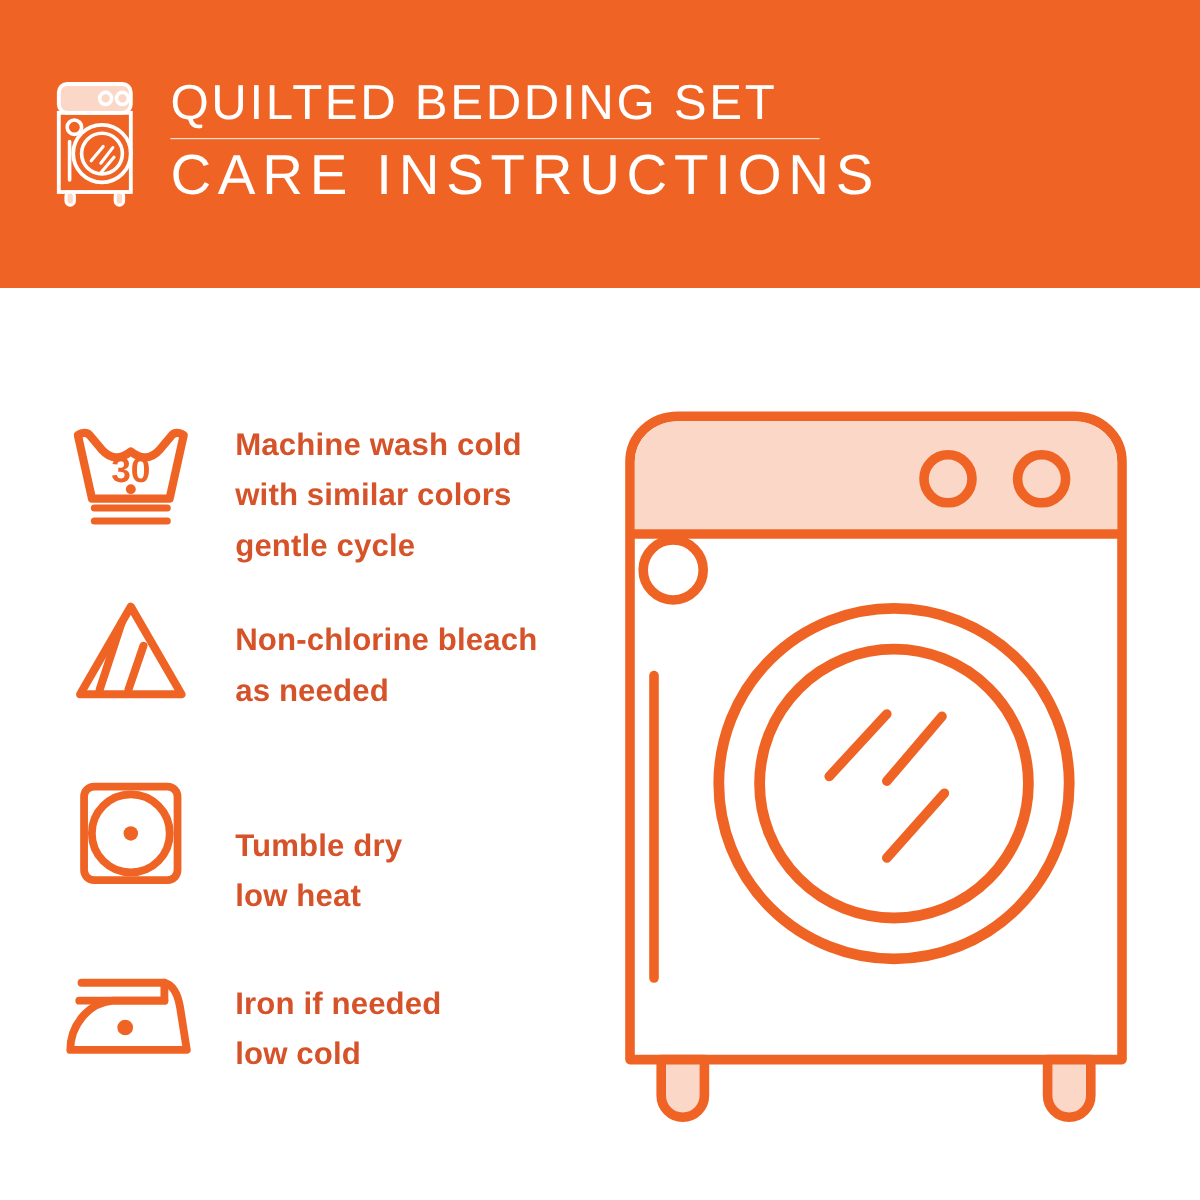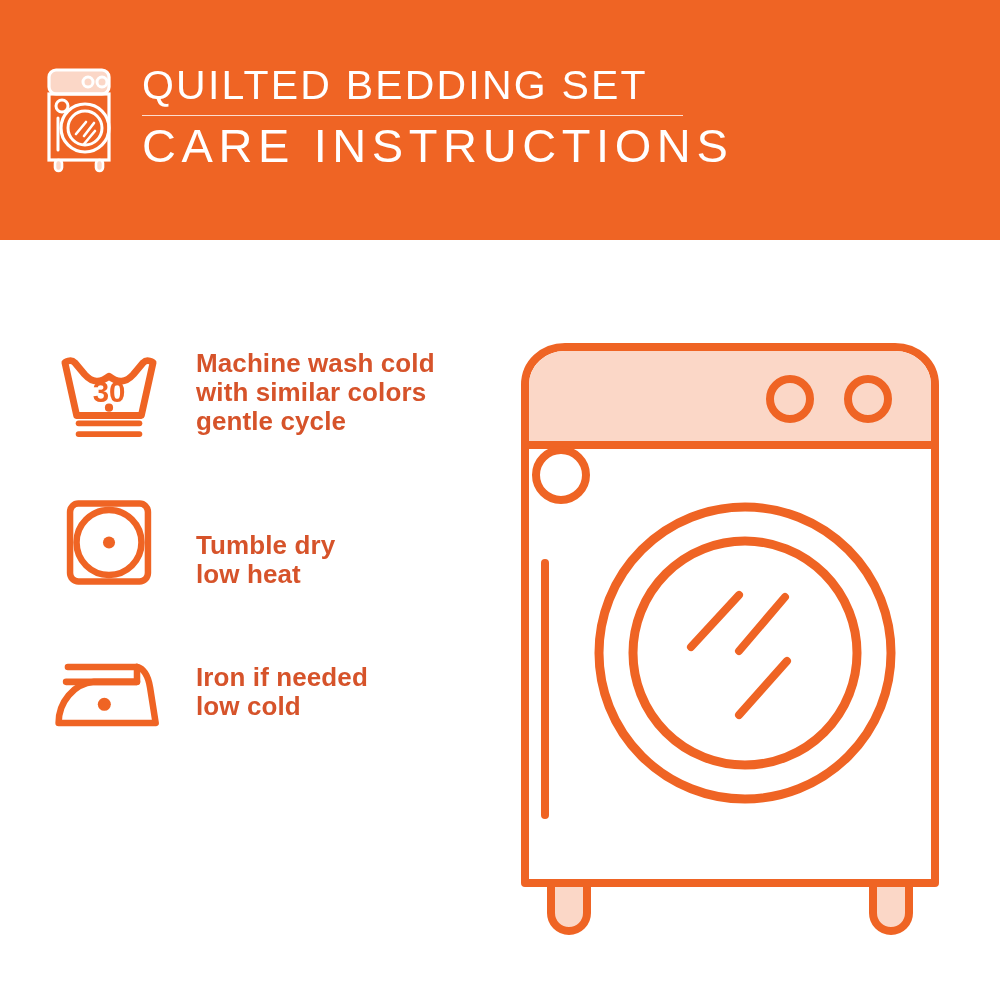--- a/index.html
+++ b/index.html
@@ -89,21 +89,21 @@
     width:122px;height:110px;
     flex:none;
     display:flex;
     align-items:center;
     justify-content:center;
   }
   .care-text{
     margin-left:26px;
     color:#D6532A;
     font-size:26px;
-    line-height:29px;
+    line-height:42px;
     font-weight:600;
     letter-spacing:0.1px;
     font-family:"Liberation Sans", sans-serif;
     white-space:pre-line;
   }
   .care-row-1 .care-text{margin-top:14px;}
   .care-row-2 .care-text{margin-top:25px;}
   .care-row-3 .care-text{margin-top:44px;}
   .care-row-4 .care-text{margin-top:24px;}
 
@@ -159,20 +159,31 @@
             <rect x="21" y="92" width="68" height="6" rx="3" fill="#EF6424"></rect>
             <text x="55" y="62" text-anchor="middle" font-family="Liberation Sans, sans-serif" font-size="30" font-weight="700" fill="#EF6424">30</text>
             <circle cx="55" cy="68" r="4.2" fill="#EF6424"></circle>
           </svg>
         </div>
         <div class="care-text">Machine wash cold
 with similar colors
 gentle cycle</div>
       </div>
 
+      <div class="care-row care-row-2">
+        <div class="care-icon">
+          <svg viewBox="0 0 110 100" width="106" height="96">
+            <path d="M55 12 L99 88 L11 88 Z" fill="none" stroke="#EF6424" stroke-width="7" stroke-linejoin="round"></path>
+            <line x1="47" y1="26" x2="28" y2="84" stroke="#EF6424" stroke-width="7" stroke-linecap="round"></line>
+            <line x1="66" y1="46" x2="53" y2="84" stroke="#EF6424" stroke-width="7" stroke-linecap="round"></line>
+          </svg>
+        </div>
+        <div class="care-text">Non-chlorine bleach
+as needed</div>
+      </div>
 
       <div class="care-row care-row-3">
         <div class="care-icon">
           <svg viewBox="0 0 110 100" width="102" height="93">
             <rect x="13" y="8" width="84" height="84" rx="9" fill="none" stroke="#EF6424" stroke-width="7"></rect>
             <circle cx="55" cy="50" r="35" fill="none" stroke="#EF6424" stroke-width="7"></circle>
             <circle cx="55" cy="50" r="6.5" fill="#EF6424"></circle>
           </svg>
         </div>
         <div class="care-text">Tumble dry

